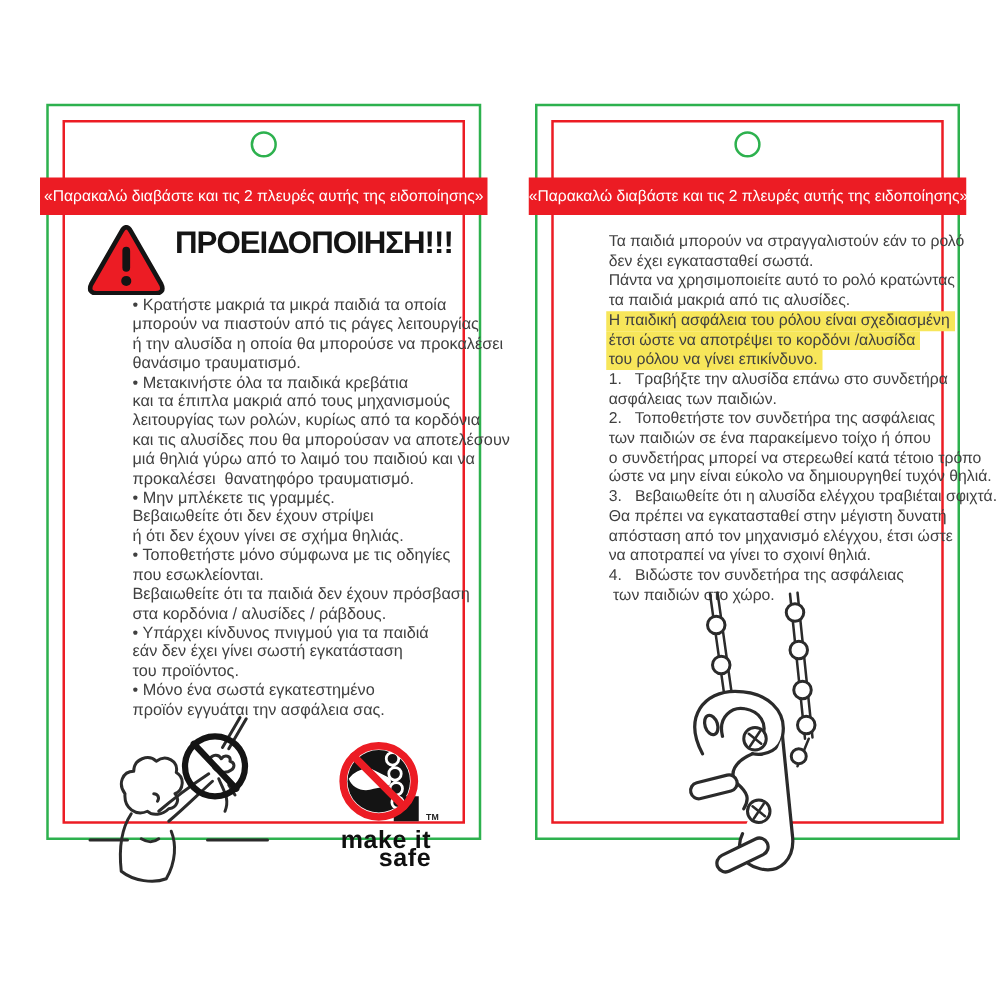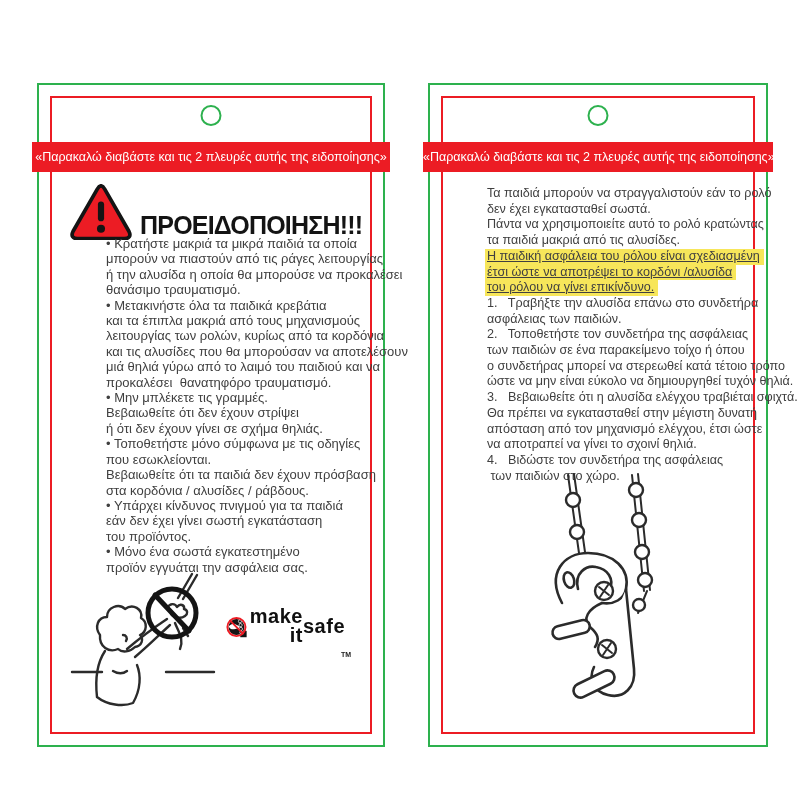--- a/index.html
+++ b/index.html
@@ -1,48 +1,48 @@
 <!DOCTYPE html>
 <html style="--red: #ec1c24; --green: #2db14e; --text: #404040; --hl: #f7e65a;"><head>
 <meta charset="utf-8">
 <style>
   html,body{margin:0;padding:0;background:#ffffff;}
   #page{position:relative;width:800px;height:800px;background:#fff;overflow:hidden;
         font-family:"Liberation Sans", sans-serif;}
 
-  .tag{position:absolute;top:83px;height:664px;background:#fff;
+  .tag{position:absolute;top:83px;height:589px;background:#fff;
        border:2px solid var(--green);box-sizing:border-box;}
   #tag-left{left:37px;width:348px;}
   #tag-right{left:428px;width:340px;}
 
   .inner-border{position:absolute;inset:11px;border:2px solid var(--red);}
 
   .hole{position:absolute;top:20px;left:50%;transform:translateX(-50%);
         width:21px;height:21px;border:2px solid var(--green);border-radius:50%;
         background:#fff;box-sizing:border-box;}
 
   .banner{position:absolute;top:57px;left:-7px;right:-7px;height:30px;
           background:var(--red);color:#fff;font-size:12.5px;line-height:30px;
           text-align:center;white-space:nowrap;}
 
   .warn-header{position:absolute;top:95px;left:31px;right:12px;height:60px;
-               display:flex;align-items:flex-end;gap:8px;}
+               display:flex;align-items:flex-start;gap:8px;}
   .warn-title{font-size:25px;font-weight:800;color:#141414;letter-spacing:-0.8px;
               white-space:nowrap;}
 
   .body-text{position:absolute;color:var(--text);white-space:pre;}
   #body-left{top:151px;left:23px;right:22px;font-size:13px;line-height:15.4px;}
   #body-right{top:101px;left:13px;right:8px;font-size:12.6px;line-height:15.7px;}
   .tline{white-space:pre;padding-left:44px;}
-  .hl{display:inline-block;background:var(--hl);padding:0 4px 0 2px;margin-left:-2px;text-decoration:underline;}
+  .hl{display:inline-block;background:var(--hl);padding:0 4px 0 2px;margin-left:-2px;}
 
   .child-illus{position:absolute;left:28px;top:486px;width:168px;height:138px;}
 
   .logo-wrap{position:absolute;right:38px;top:504px;width:120px;
-             display:flex;align-items:center;}
+             display:flex;flex-direction:column;align-items:flex-end;}
   .logo-emblem{width:78px;height:78px;margin-right:0;}
   .logo-tm{position:absolute;right:-6px;top:62px;font-size:7px;color:#222;font-weight:bold;}
   .logo-text{margin-top:-4px;text-align:right;font-size:20px;font-weight:bold;
              line-height:19px;color:#101010;letter-spacing:0.5px;}
 
   .device-illus{position:absolute;left:108px;top:388px;width:132px;height:238px;}
 
   .line-art{fill:none;stroke:#2b2b2b;stroke-width:2.4;stroke-linecap:round;stroke-linejoin:round;}
   .line-art-fill{fill:#ffffff;stroke:#2b2b2b;stroke-width:2.6;stroke-linecap:round;stroke-linejoin:round;}
 </style>

